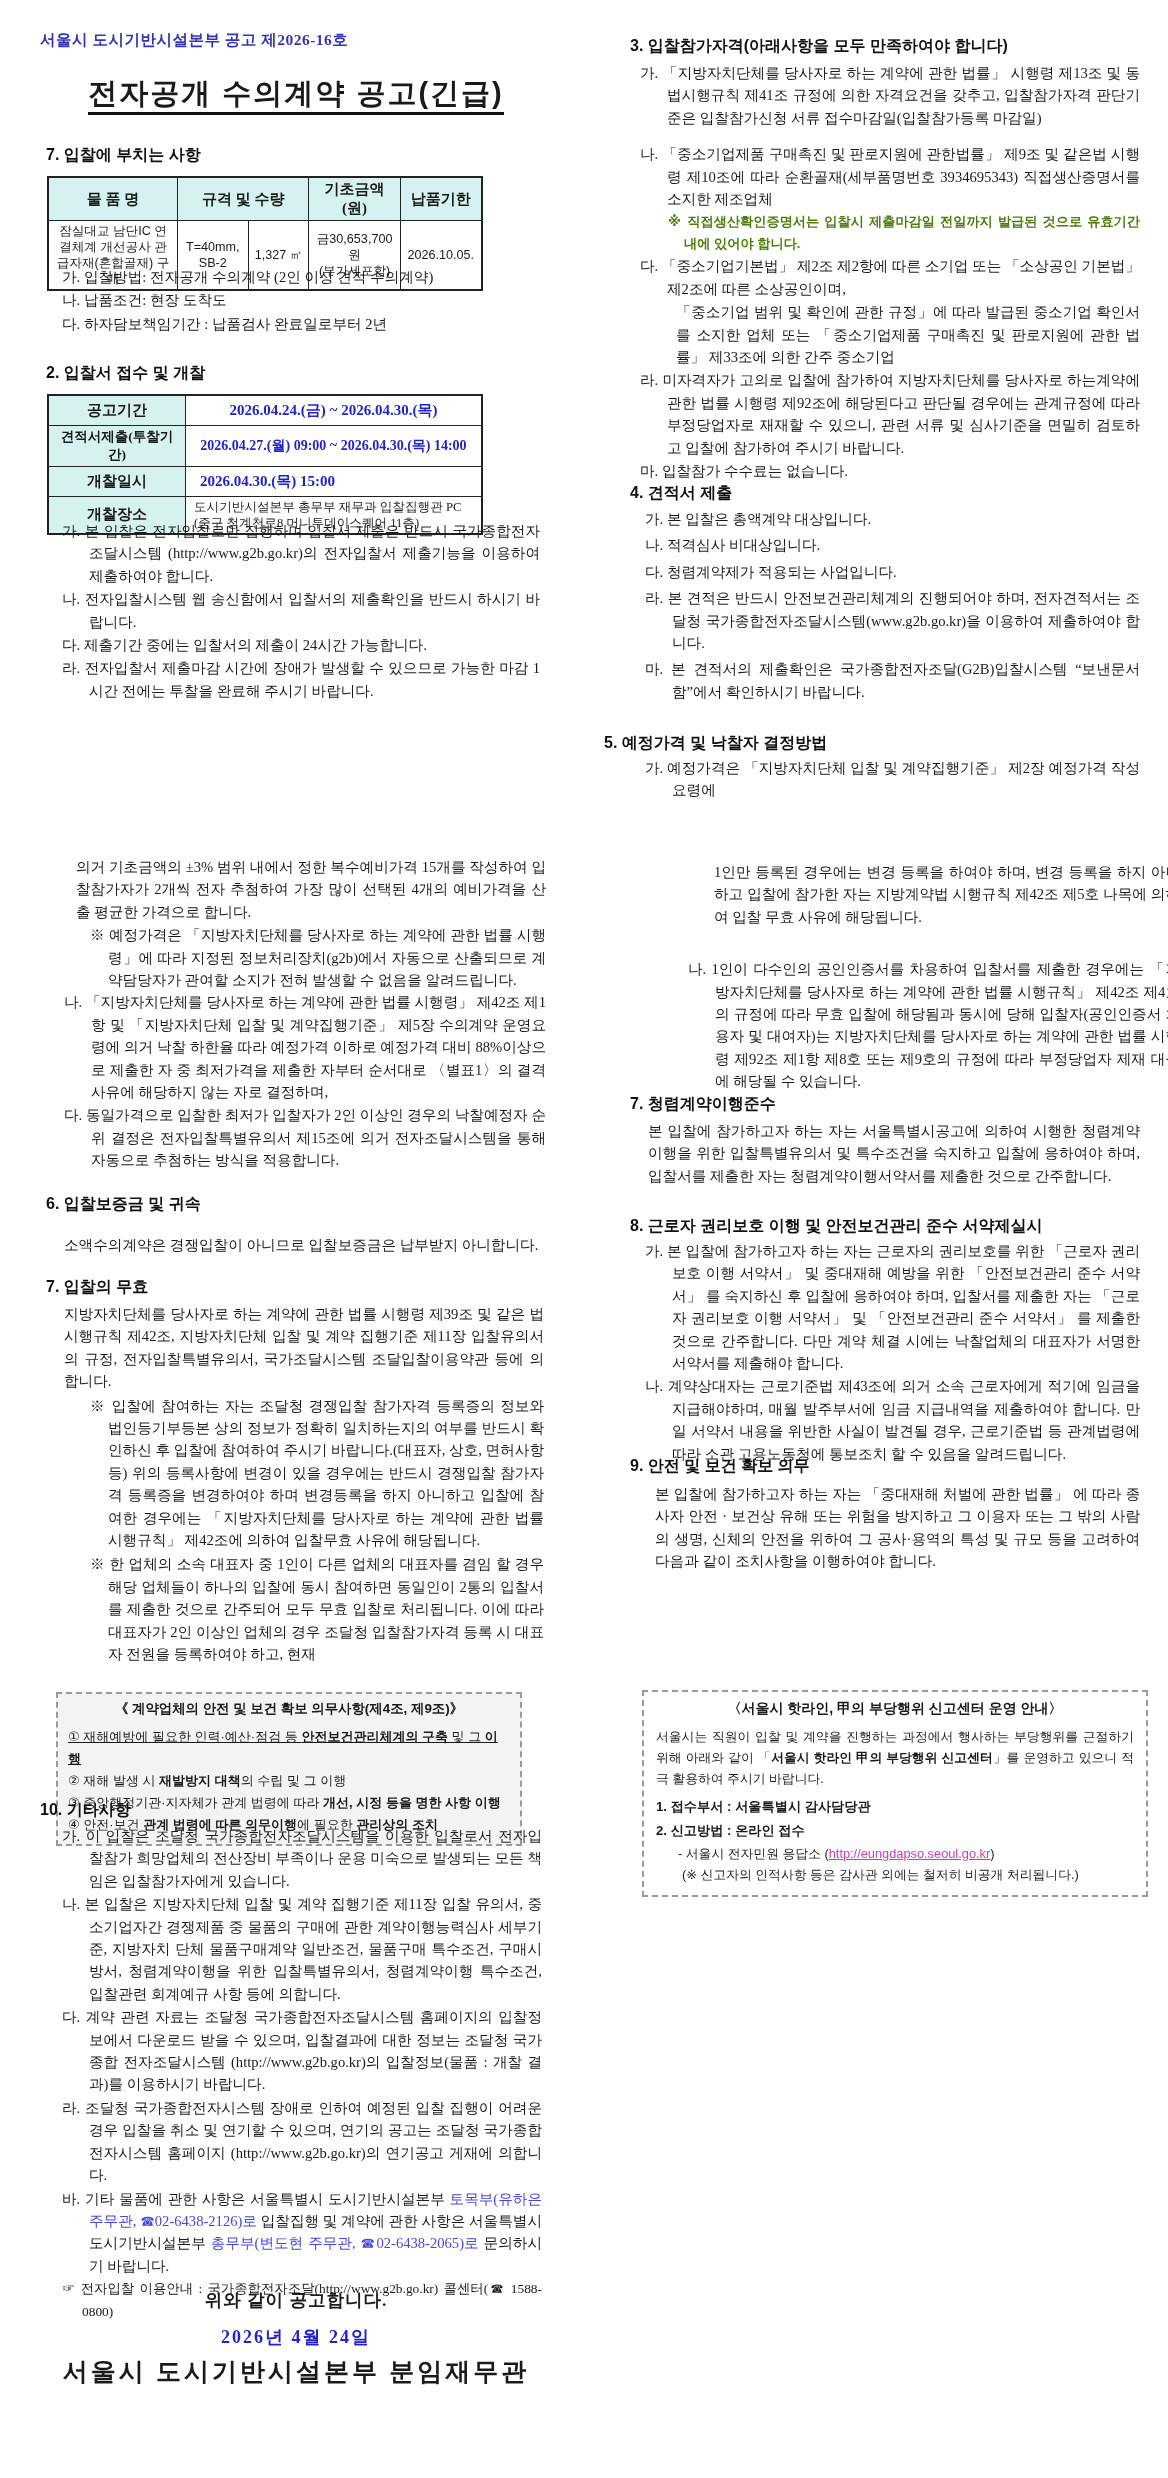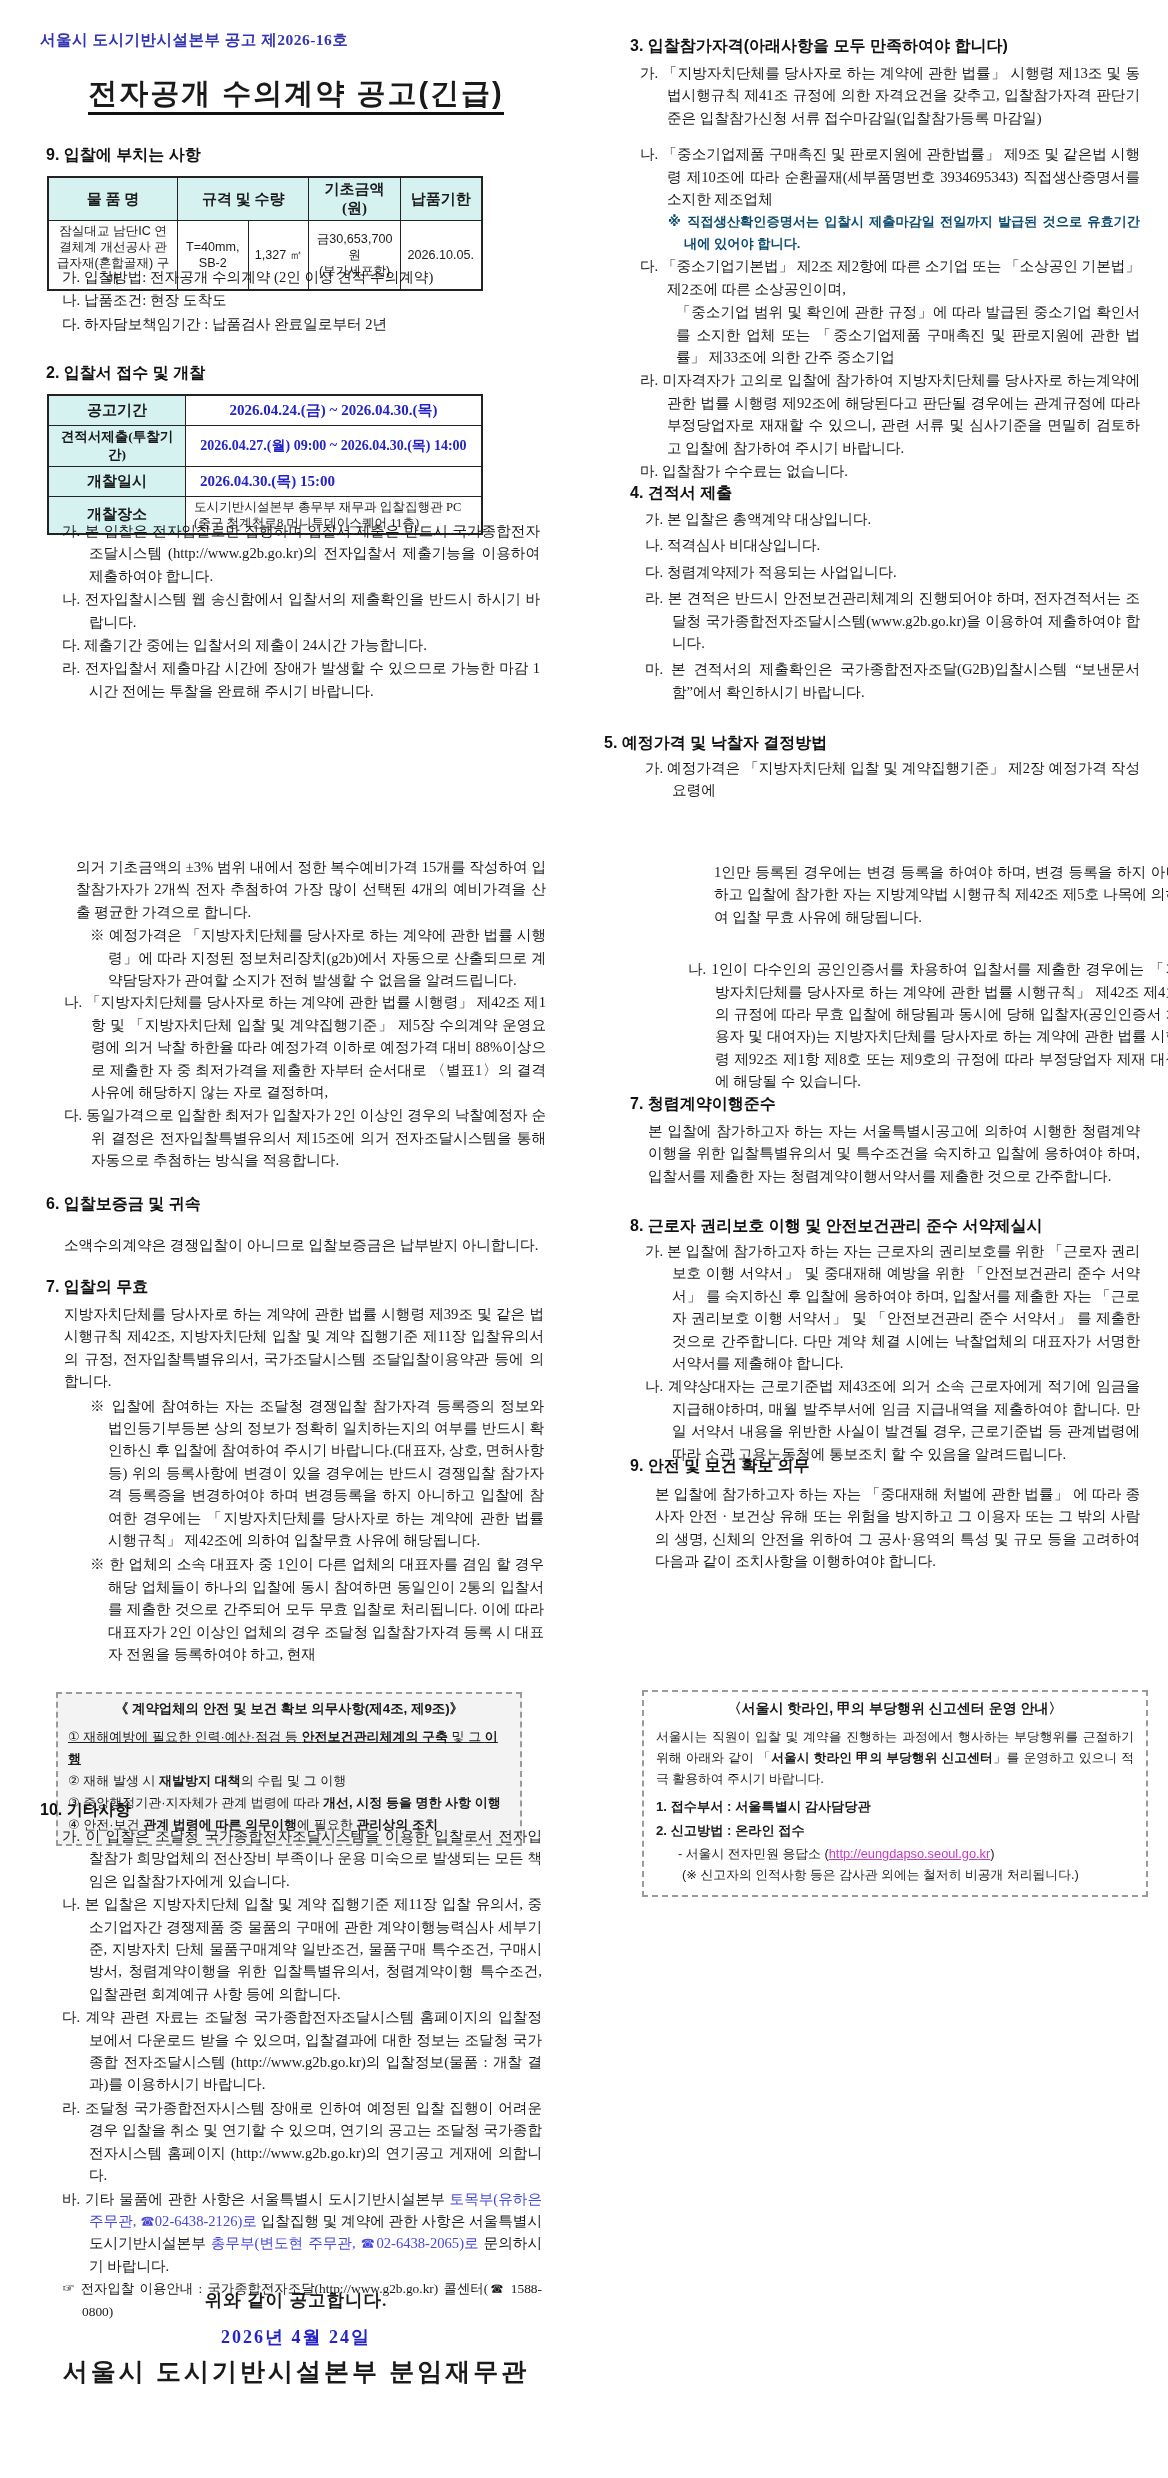--- a/index.html
+++ b/index.html
@@ -15,21 +15,21 @@
   .item{padding-left:27px;text-indent:-27px;margin:0 0 1px 0;}
   .item2{padding-left:27px;text-indent:0;margin:0 0 1px 0;}
   .note{padding-left:44px;text-indent:-18px;}
   table{border-collapse:collapse;font-size:14px;}
   .tbl{border:2px solid #222;}
   .tbl td,.tbl th{border:1px solid #222;text-align:center;vertical-align:middle;padding:2px 4px;}
   .tbl th{background:#d6f2f0;font-weight:bold;font-size:15px;}
   .lbl-cell{background:#d6f2f0;font-weight:bold;font-size:15px;}
   .blue-val{color:#2323c8;font-weight:bold;font-size:15px;}
   .small-cell{font-size:12.6px;line-height:16px;}
-  .blue-note{color:#0c4a6e;font-weight:bold;font-size:13.2px;
+  .blue-note{color:#4d7c0f;font-weight:bold;font-size:13.2px;
              font-family:"Liberation Sans","DejaVu Sans",sans-serif;line-height:22px;}
   .blue-link{color:#4646dd;}
   .dash-box{border:2px dashed #9a9a9a;}
   .gray-bg{background:#f3f3f3;}
   .box-title{font-family:"Liberation Sans","DejaVu Sans",sans-serif;font-weight:bold;
              font-size:13.4px;text-align:center;margin:2px 0 8px 0;}
   .box-item{font-family:"Liberation Sans","DejaVu Sans",sans-serif;font-size:13px;line-height:22px;}
   .u{text-decoration:underline;}
   .b{font-weight:bold;}
   .center{text-align:center;}
@@ -43,21 +43,21 @@
 </style>
 </head>
 <body>
 
 <div class="page">
 
   <div class="blk notice-no" style="top:30px;left:40px;width:520px;">서울시 도시기반시설본부 공고 제2026-16호</div>
 
   <div class="blk doc-title" style="top:74px;left:40px;width:512px;"><span>전자공개 수의계약 공고(긴급)</span></div>
 
-  <div class="blk h-sec" style="top:145px;left:46px;">9. 입찰에 부치는 사항</div>
+  <div class="blk h-sec" style="top:145px;left:46px;">7. 입찰에 부치는 사항</div>
 
   <table class="blk tbl" style="top:176px;left:47px;width:436px;">
     <tbody>
         <tr style="height:26px;">
       <th style="width:151px;">물 품 명</th>
       <th colspan="2" style="width:122px;">규격 및 수량</th>
       <th style="width:88px;">기초금액(원)</th>
       <th style="width:74px;">납품기한</th>
     </tr>
     <tr style="height:54px;">

